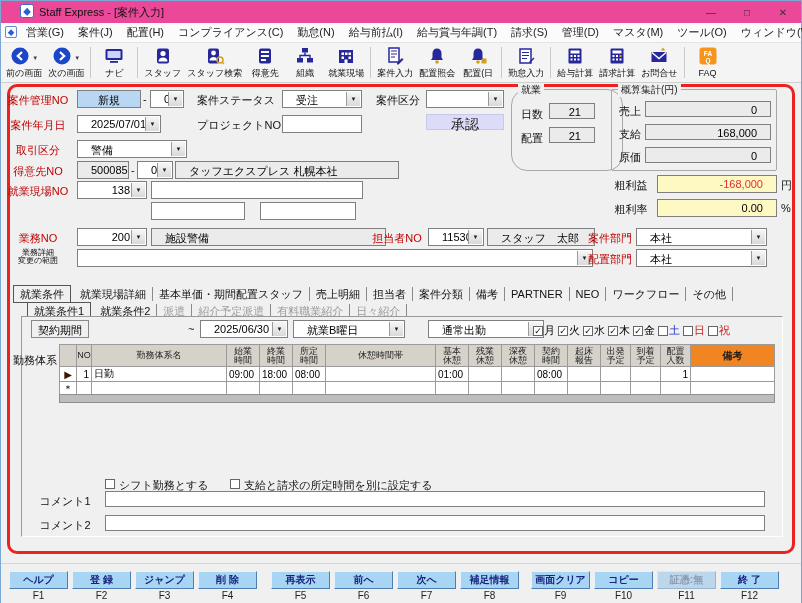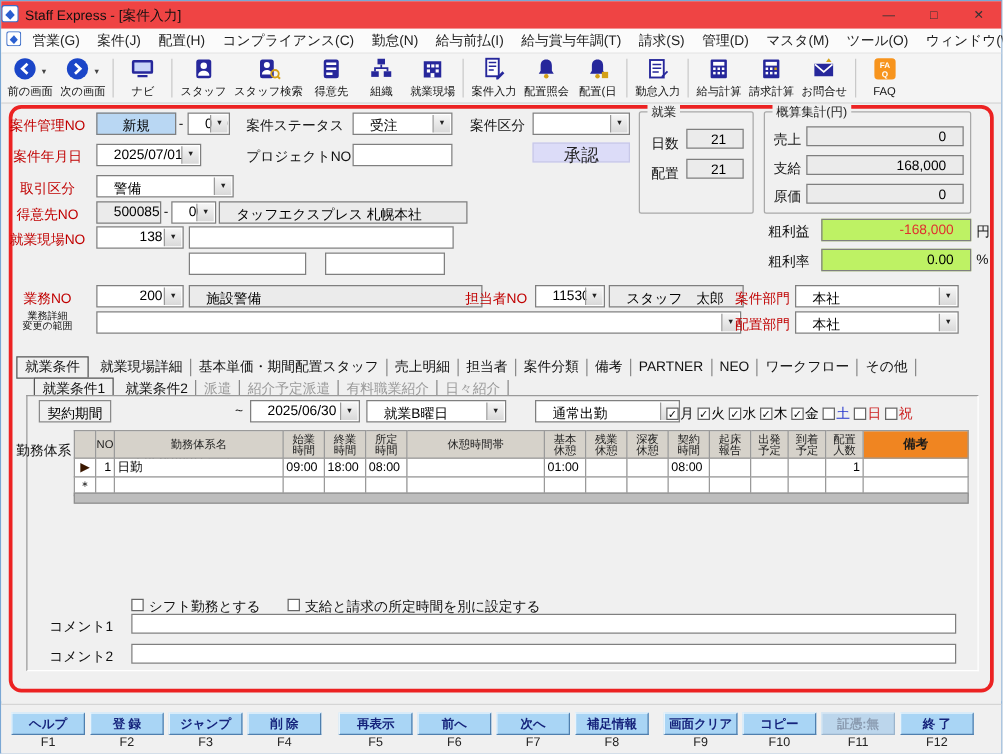--- a/index.html
+++ b/index.html
@@ -1,21 +1,21 @@
 <!DOCTYPE html>
 <html><head>
 <meta charset="utf-8">
 <style>
   * { box-sizing: border-box; }
   html,body { margin:0; padding:0; }
   body { width:802px; height:603px; font-family:"Liberation Sans","DejaVu Sans",sans-serif; background:#f0f0f0; position:relative; overflow:hidden; }
   .win { width:802px; height:603px; border:1px solid #7aa7d4; position:relative; background:#f0f0f0; }
 
   
-  .titlebar { height:22px; background:#ef4444; display:flex; align-items:center; padding-left:0; font-size:11px; color:#111; }
+  .titlebar { height:22px; background:#ec4899; display:flex; align-items:center; padding-left:19px; font-size:11px; color:#111; }
   .titlebar .ttl { margin-left:5px; white-space:nowrap; }
   .wctrls { margin-left:auto; display:flex; height:22px; }
   .wbtn { width:36px; display:flex; align-items:center; justify-content:center; font-size:10px; color:#333; }
 
   
   .menubar { height:20px; background:#fbfbfb; border-bottom:1px solid #e3e3e3; display:flex; align-items:center; padding-left:4px; font-size:11px; }
   .mitem { padding:2px 7px; white-space:nowrap; color:#222; }
 
   
   .toolbar { height:40px; background:#f4f4f4; border-bottom:1px solid #cfcfcf; display:flex; align-items:stretch; padding:1px 2px; }
@@ -28,21 +28,21 @@
   
   .main { position:relative; height:478px; background:#f0f0f0; font-size:11px; }
   .redbox { position:absolute; left:6px; top:1px; width:788px; height:470px; border:3px solid #ec2222; border-radius:10px; }
   .abs { position:absolute; }
   .lab { position:absolute; font-size:11px; white-space:nowrap; color:#111; }
   .tr { text-align:center; }
   .rl { color:#c00000; }
   .tb { position:absolute; height:18px; background:#fff; border:1px solid #7f7f7f; font-size:11px; padding:2px 13px 0; white-space:nowrap; overflow:hidden; }
   .gray { background:#ebebeb; }
   .num { text-align:right; }
-  .warn { background:#bef264; }
+  .warn { background:#fef9c3; }
   .neg { color:#e03030; }
   .combo { padding-right:16px; }
   .dd { position:absolute; top:1px; right:1px; bottom:1px; width:14px; background:linear-gradient(#f6f6f6,#d9d9d9); border-left:1px solid #9a9a9a; display:flex; align-items:center; justify-content:center; font-size:6px; color:#222; }
   .gb { position:absolute; border:1px solid #a8a8a8; border-radius:2px; }
   .gbt { position:absolute; top:-7px; left:6px; background:#f0f0f0; padding:0 3px; font-size:10px; color:#222; white-space:nowrap; }
   .approve { position:absolute; background:#dcdcf8; border:1px solid #c8c8e8; text-align:center; font-size:14px; height:16px; padding-top:1px; color:#222; }
 
   
   .tabrow { position:absolute; display:flex; align-items:center; font-size:11px; white-space:nowrap; }
   .t1 { padding:0 6px; border-right:1px solid #8a8a8a; line-height:14px; color:#111; }
@@ -318,21 +318,21 @@
     <div class="tb" style="left:281px;top:32px;width:80px;"></div>
     <div class="approve" style="left:425px;top:31px;width:78px;">承認</div>
 
     <div class="lab rl tr" style="left:2px;top:60px;width:70px;">取引区分</div>
     <div class="tb combo" style="left:76px;top:57px;width:110px;"><span>警備</span><span class="dd">▼</span></div>
 
     <div class="lab rl tr" style="left:2px;top:81px;width:70px;">得意先NO</div>
     <div class="tb gray num" style="left:76px;top:78px;width:52px;">500085</div>
     <div class="lab" style="left:130px;top:81px;">-</div>
     <div class="tb combo" style="left:136px;top:78px;width:36px;"><span>000</span><span class="dd">▼</span></div>
-    <div class="tb gray" style="left:174px;top:78px;width:199px;">タッフエクスプレス 札幌本社</div>
+    <div class="tb gray" style="left:174px;top:78px;width:224px;">タッフエクスプレス 札幌本社</div>
 
     <div class="lab rl tr" style="left:2px;top:101px;width:70px;">就業現場NO</div>
     <div class="tb combo num" style="left:76px;top:98px;width:70px;"><span>138</span><span class="dd">▼</span></div>
     <div class="tb" style="left:150px;top:98px;width:212px;"></div>
 
     <div class="tb" style="left:150px;top:119px;width:94px;"></div>
     <div class="tb" style="left:259px;top:119px;width:96px;"></div>
 
     <div class="lab tr" style="left:608px;top:95px;width:44px;">粗利益</div>
     <div class="tb warn num neg" style="left:656px;top:92px;width:120px;">-168,000</div>
@@ -349,21 +349,21 @@
     <div class="tb gray" style="left:486px;top:145px;width:108px;">スタッフ　太郎</div>
     <div class="lab rl tr" style="left:586px;top:148px;width:46px;">案件部門</div>
     <div class="tb combo" style="left:635px;top:145px;width:131px;"><span>本社</span><span class="dd">▼</span></div>
 
     <div class="lab tr pre" style="left:2px;top:166px;width:70px;font-size:8px;line-height:8px;">業務詳細
 変更の範囲</div>
     <div class="tb combo" style="left:76px;top:166px;width:516px;"><span></span><span class="dd">▼</span></div>
     <div class="lab rl tr" style="left:586px;top:169px;width:46px;">配置部門</div>
     <div class="tb combo" style="left:635px;top:166px;width:131px;"><span>本社</span><span class="dd">▼</span></div>
 
-    <div class="gb" style="left:510px;top:6px;width:92px;height:82px;">
+    <div class="gb" style="left:510px;top:6px;width:112px;height:82px;border-radius:16px;">
       <div class="gbt">就業</div>
     </div>
     <div class="lab" style="left:520px;top:24px;">日数</div>
     <div class="tb gray num" style="left:548px;top:20px;width:46px;height:16px;">21</div>
     <div class="lab" style="left:520px;top:48px;">配置</div>
     <div class="tb gray num" style="left:548px;top:44px;width:46px;height:16px;">21</div>
 
     <div class="gb" style="left:610px;top:6px;width:166px;height:82px;">
       <div class="gbt">概算集計(円)</div>
     </div>

